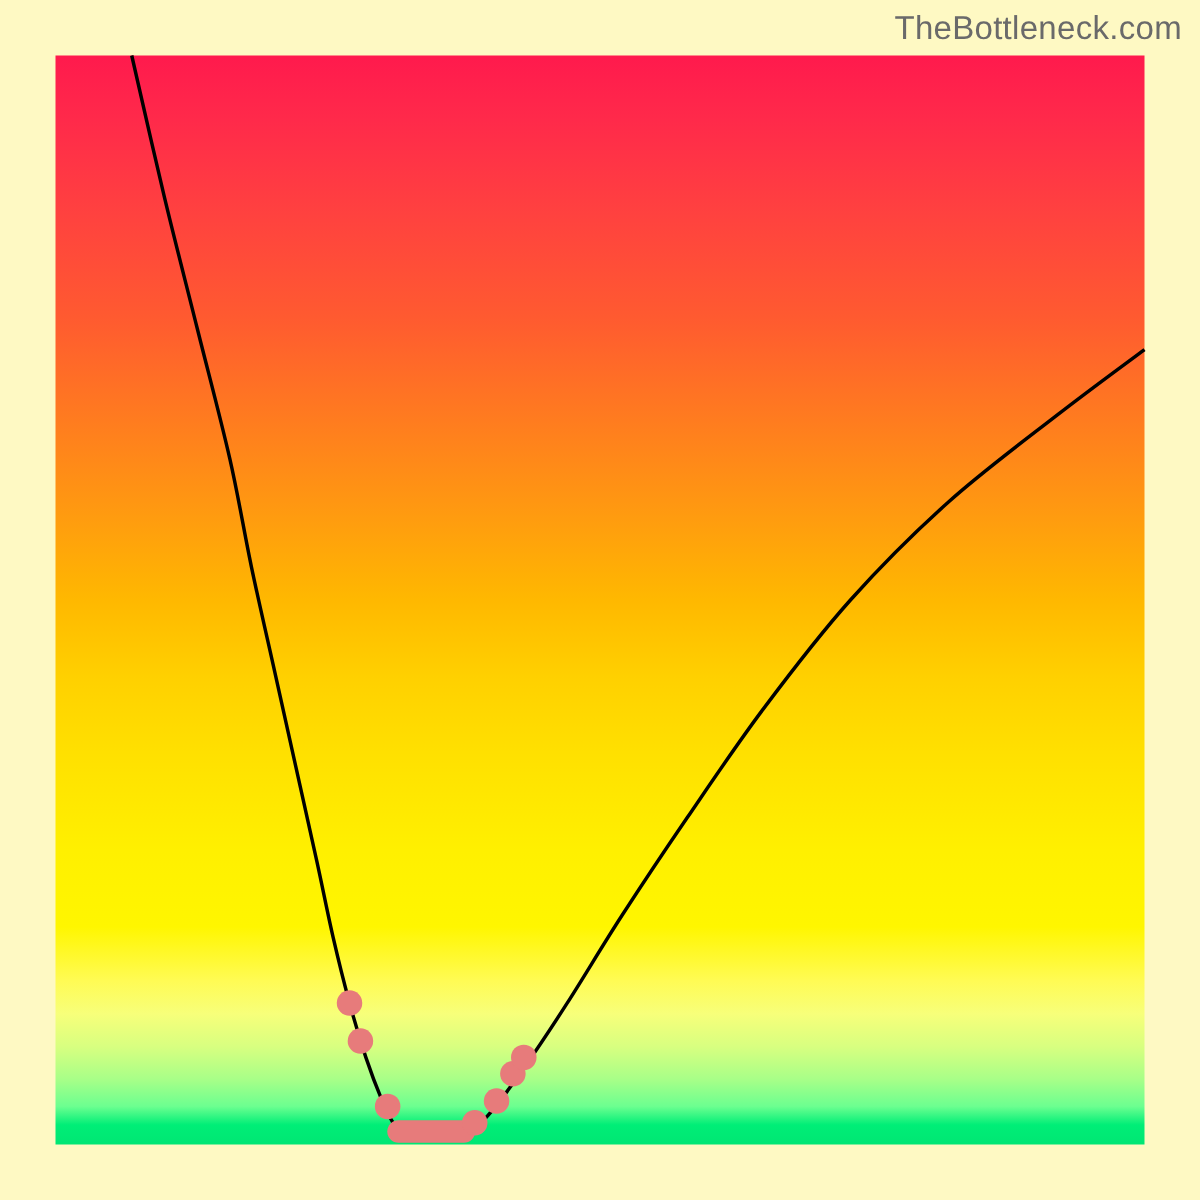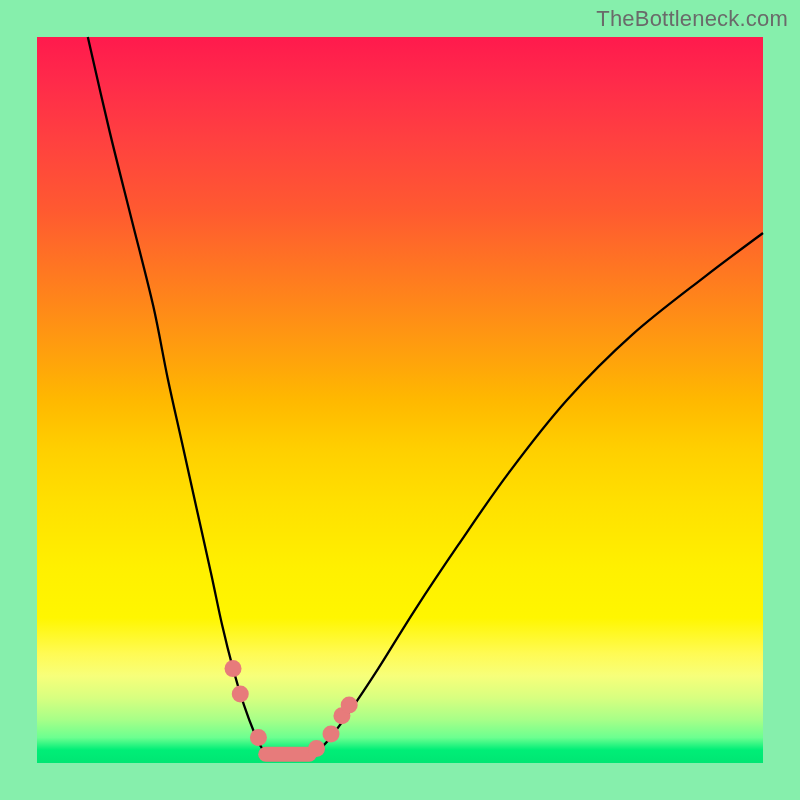--- a/index.html
+++ b/index.html
@@ -10,21 +10,21 @@
     background: #000;
     overflow: hidden;
     font-family: Arial, Helvetica, sans-serif;
   }
   .frame {
     position: absolute;
     left: 0;
     top: 0;
     width: 800px;
     height: 800px;
-    background: #86efac;
+    background: #fef9c3;
   }
   .plot-area {
     position: absolute;
     left: 37px;
     top: 37px;
     width: 726px;
     height: 726px;
     
     background: linear-gradient(
       to bottom,

